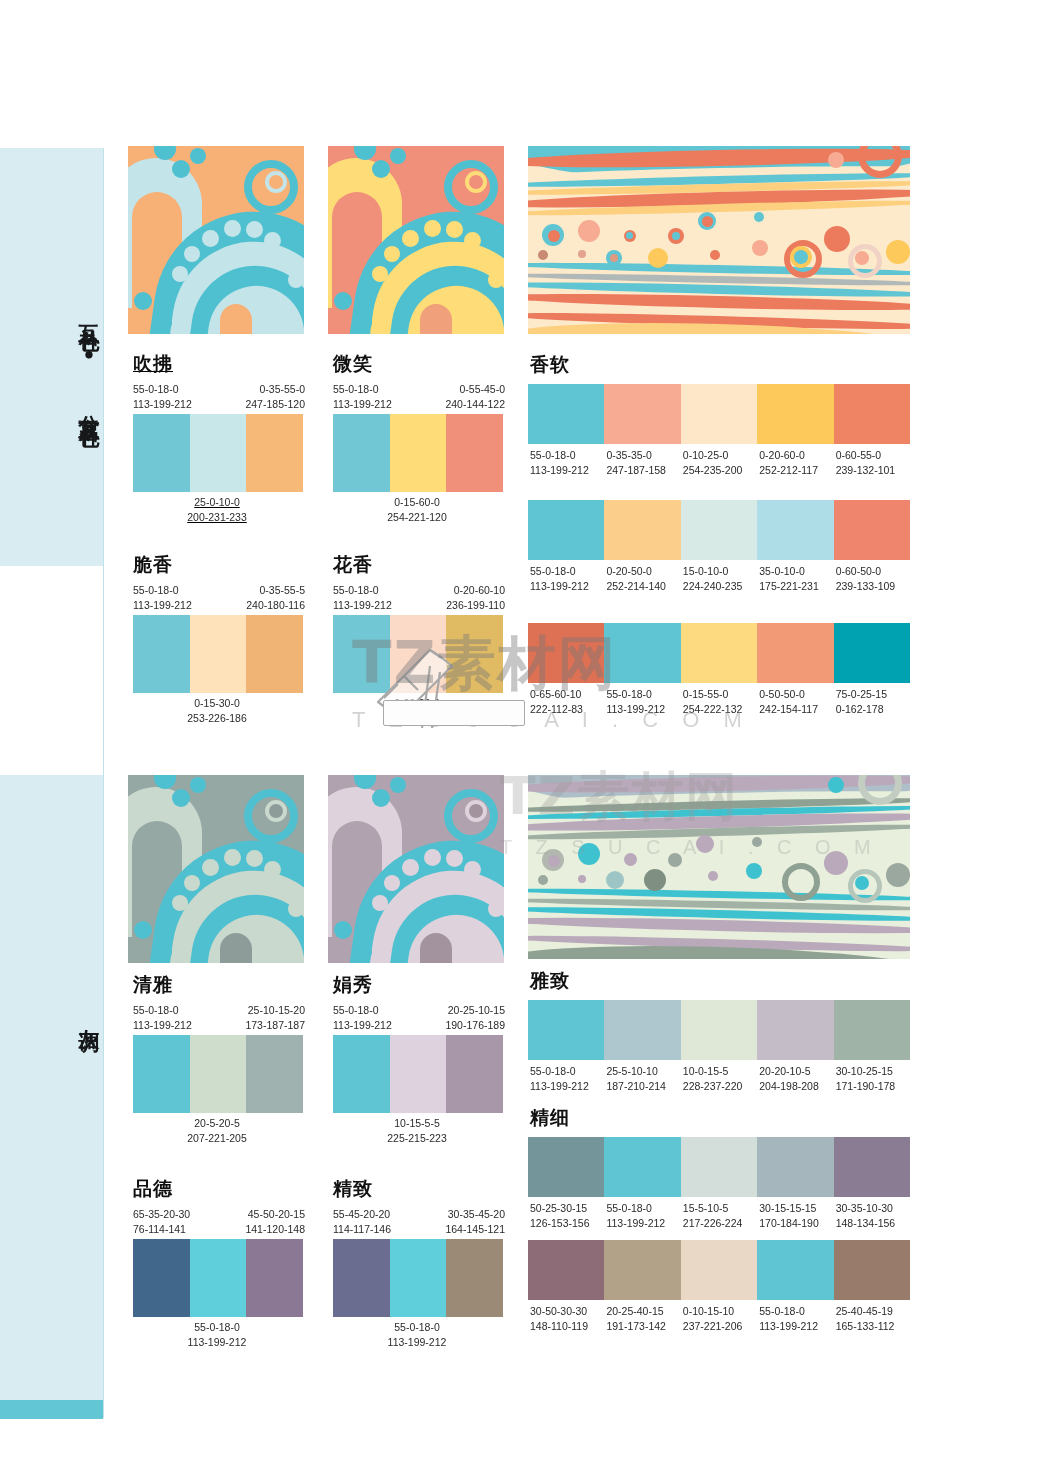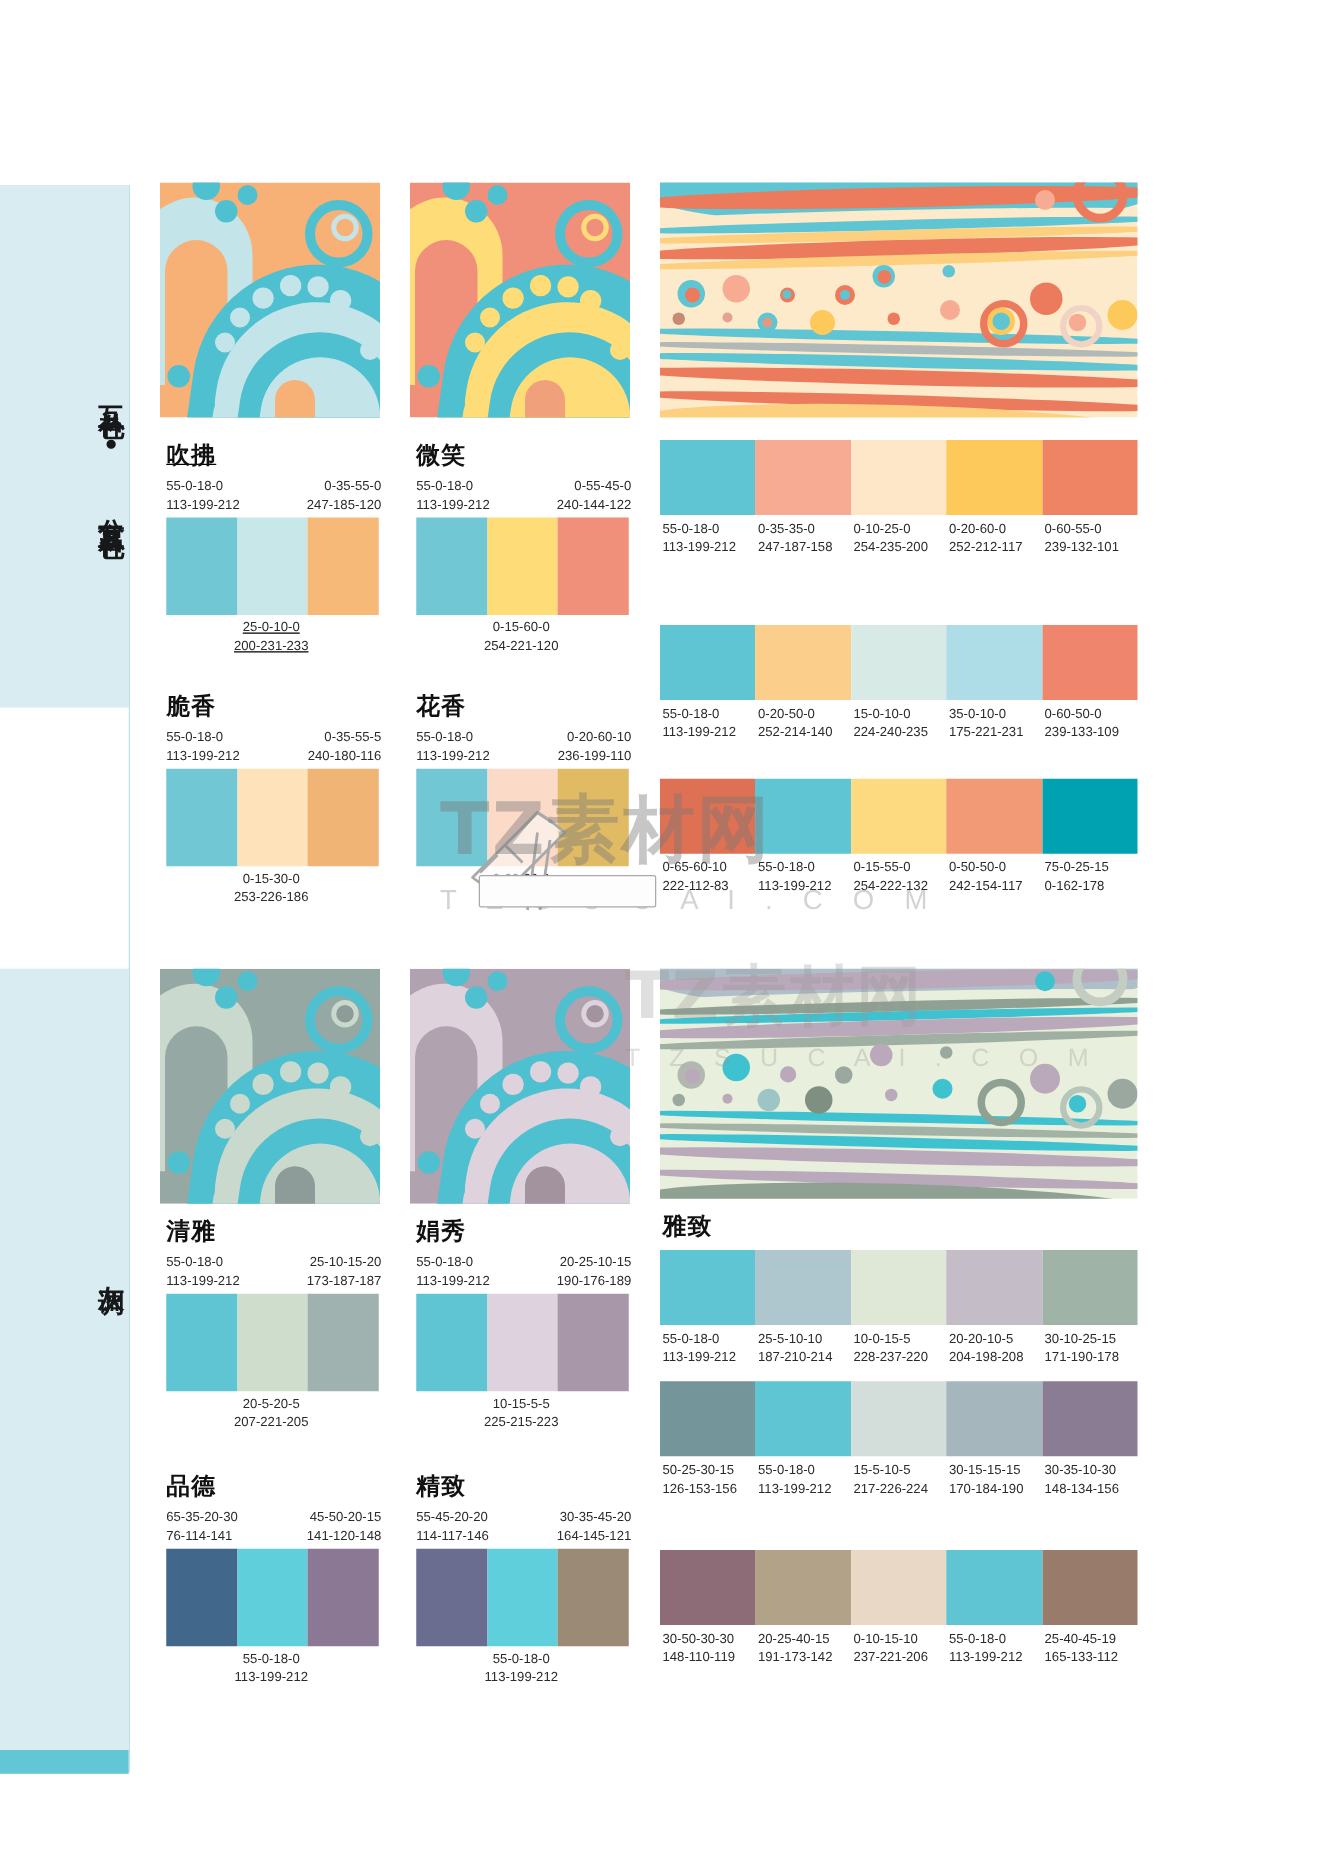--- a/index.html
+++ b/index.html
@@ -279,20 +279,21 @@
       <div style="background:#fbdac8"></div>
       <div style="background:#e0bb64"></div>
     </div>
     <div class="botcodes">
       <div>0-20-20-0</div>
       <div>251-218-200</div>
     </div>
   </div>
 
   <div class="wide" style="left:528px;top:352px;">
+    <div class="title">香软</div>
     <div class="bars5">
       <div style="background:#5fc5d2"></div>
       <div style="background:#f7ab93"></div>
       <div style="background:#fde7c8"></div>
       <div style="background:#fcc95a"></div>
       <div style="background:#ef8465"></div>
     </div>
     <div class="codes5">
       <div>
           <div>55-0-18-0</div>
@@ -595,20 +596,21 @@
           <div>204-198-208</div>
         </div>
       <div>
           <div>30-10-25-15</div>
           <div>171-190-178</div>
         </div>
     </div>
   </div>
 
   <div class="wide" style="left:528px;top:1105px;">
+    <div class="title">精细</div>
     <div class="bars5">
       <div style="background:#74959a"></div>
       <div style="background:#5fc5d2"></div>
       <div style="background:#d3dedb"></div>
       <div style="background:#a5b6bd"></div>
       <div style="background:#8a7c93"></div>
     </div>
     <div class="codes5">
       <div>
           <div>50-25-30-15</div>

